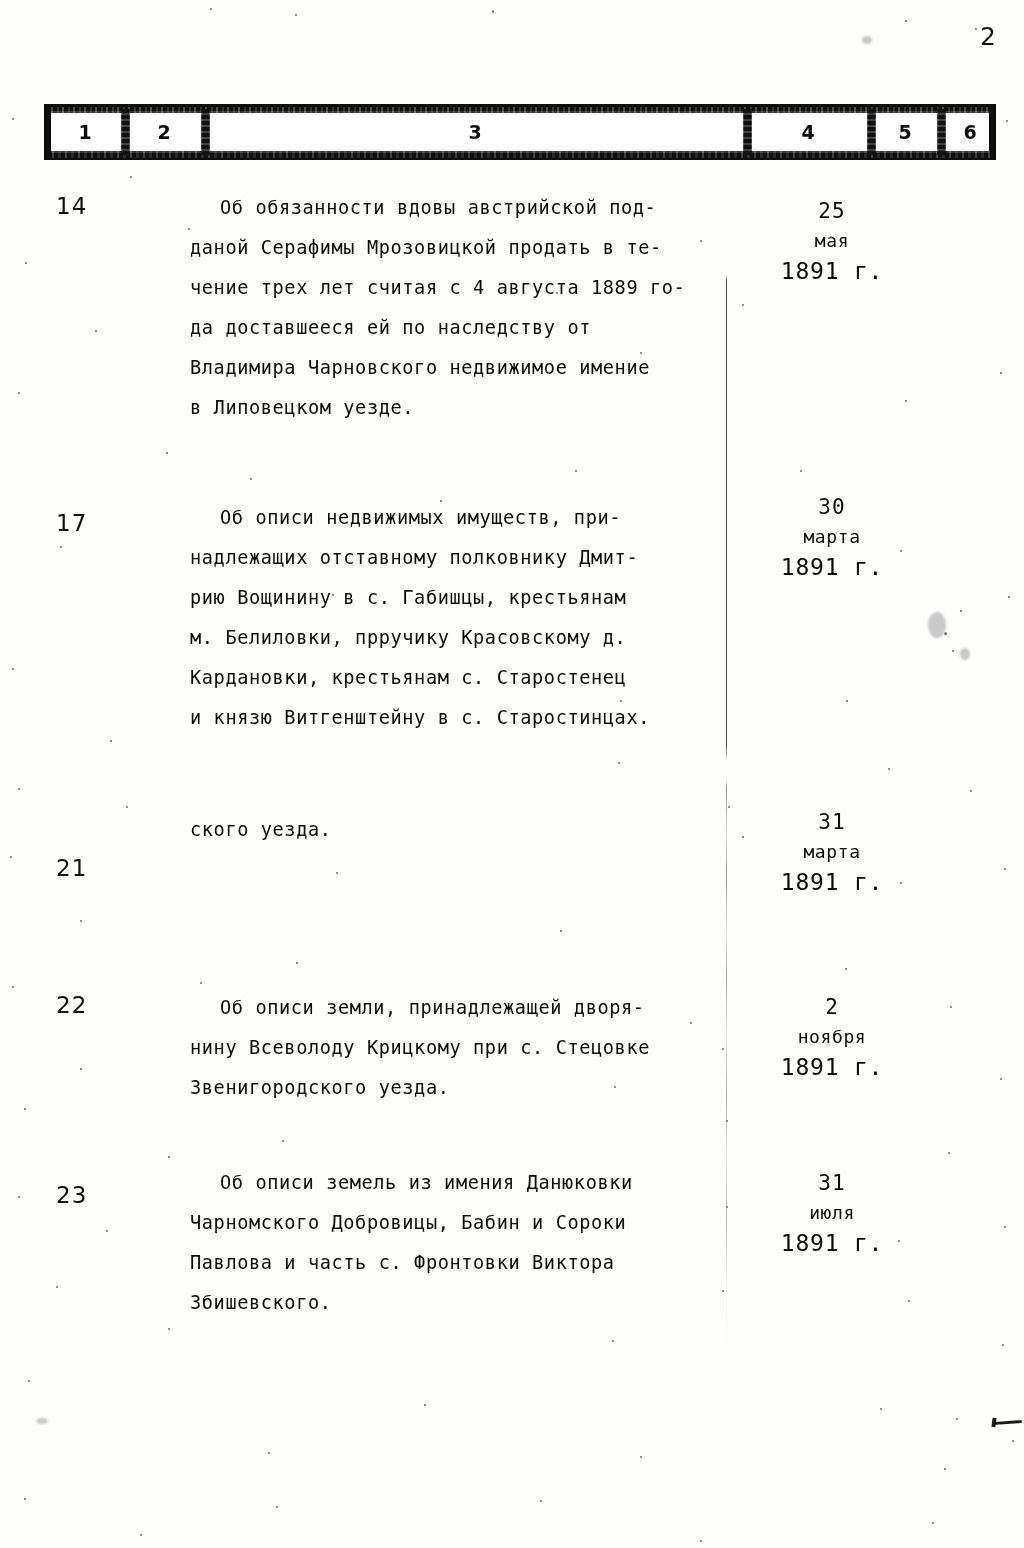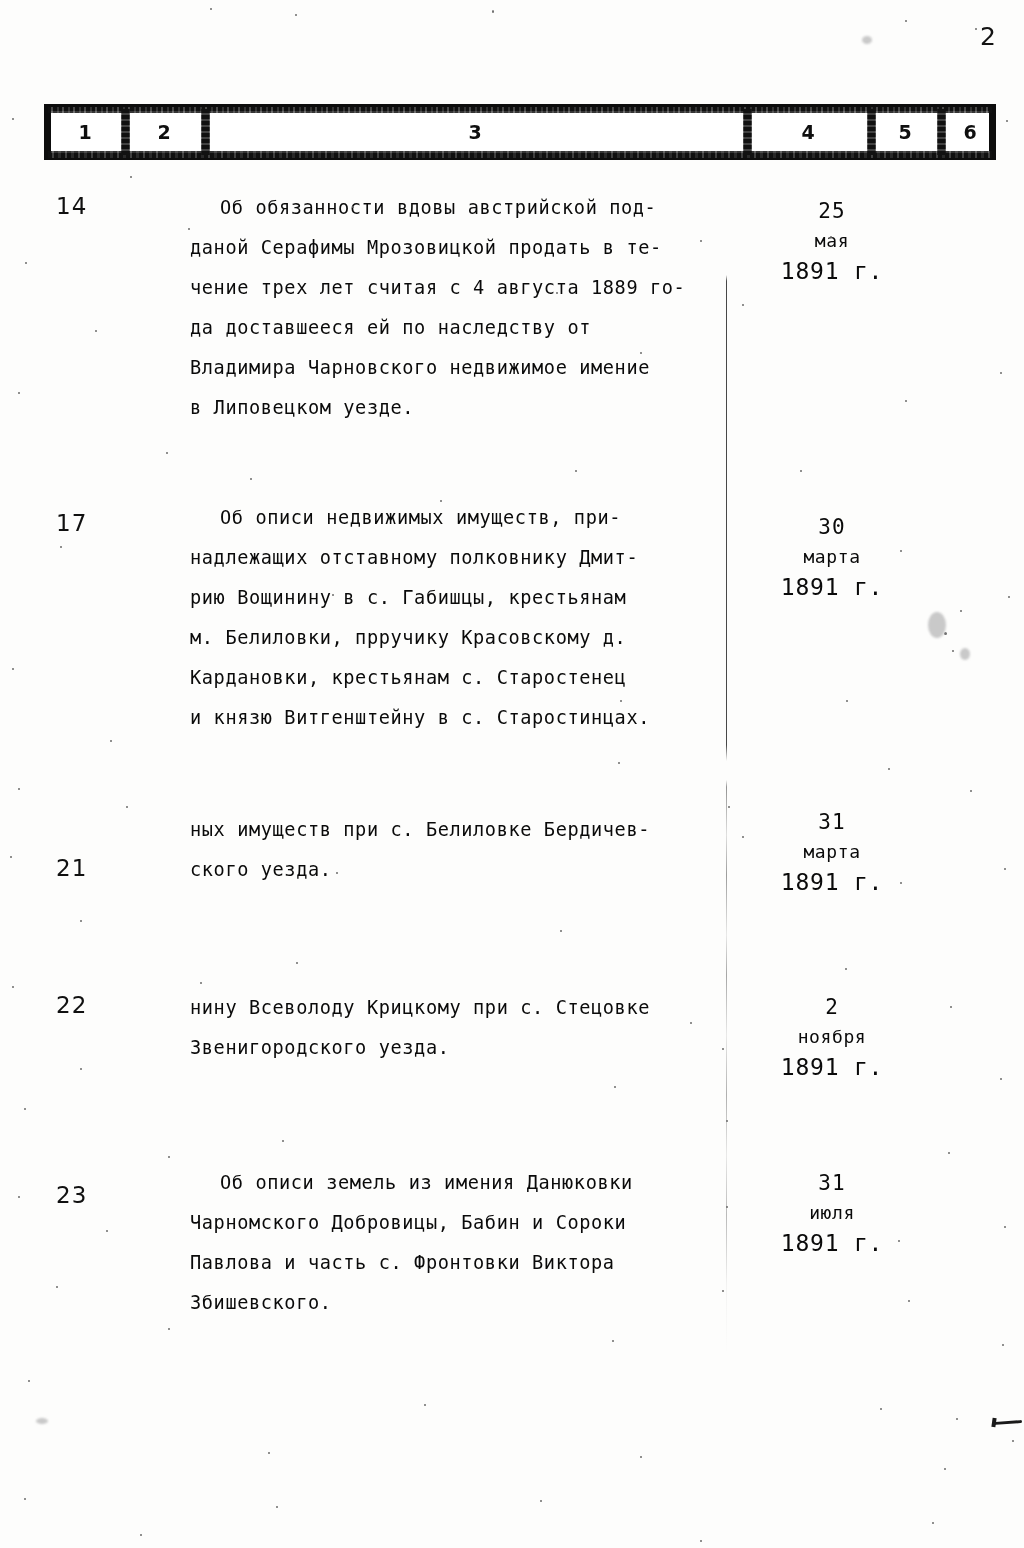--- a/index.html
+++ b/index.html
@@ -231,38 +231,38 @@
         <div class="entry-body" style="top: 188px;"><span class="ln indent">Об обязанности вдовы австрийской под-</span><span class="ln">даной Серафимы Мрозовицкой продать в те-</span><span class="ln">чение трех лет считая с 4 августа 1889 го-</span><span class="ln">да доставшееся ей по наследству от</span><span class="ln">Владимира Чарновского недвижимое имение</span><span class="ln">в Липовецком уезде.</span></div>
         <div class="entry-date" style="top: 196px;">
           <span class="d-day">25</span>
           <span class="d-mon">мая</span>
           <span class="d-year">1891 г.</span>
         </div>
       </div>
       <div class="entry">
         <div class="entry-number" style="top: 510px;">17</div>
         <div class="entry-body" style="top: 498px;"><span class="ln indent">Об описи недвижимых имуществ, при-</span><span class="ln">надлежащих отставному полковнику Дмит-</span><span class="ln">рию Вощинину в с. Габишцы, крестьянам</span><span class="ln">м. Белиловки, прручику Красовскому д.</span><span class="ln">Кардановки, крестьянам с. Старостенец</span><span class="ln">и князю Витгенштейну в с. Старостинцах.</span></div>
-        <div class="entry-date" style="top: 512px;">
+        <div class="entry-date" style="top: 492px;">
           <span class="d-day">30</span>
           <span class="d-mon">марта</span>
           <span class="d-year">1891 г.</span>
         </div>
       </div>
       <div class="entry">
         <div class="entry-number" style="top: 855px;">21</div>
-        <div class="entry-body" style="top: 810px;"><span class="ln">ных имуществ при с. Белиловке Бердичев-</span><span class="ln">ского уезда.</span></div>
+        <div class="entry-body" style="top: 810px;"><span class="ln">ского уезда.</span></div>
         <div class="entry-date" style="top: 807px;">
           <span class="d-day">31</span>
           <span class="d-mon">марта</span>
           <span class="d-year">1891 г.</span>
         </div>
       </div>
       <div class="entry">
         <div class="entry-number" style="top: 992px;">22</div>
-        <div class="entry-body" style="top: 988px;"><span class="ln">нину Всеволоду Крицкому при с. Стецовке</span><span class="ln">Звенигородского уезда.</span></div>
+        <div class="entry-body" style="top: 988px;"><span class="ln indent">Об описи земли, принадлежащей дворя-</span><span class="ln">нину Всеволоду Крицкому при с. Стецовке</span><span class="ln">Звенигородского уезда.</span></div>
         <div class="entry-date" style="top: 992px;">
           <span class="d-day">2</span>
           <span class="d-mon">ноября</span>
           <span class="d-year">1891 г.</span>
         </div>
       </div>
       <div class="entry">
         <div class="entry-number" style="top: 1182px;">23</div>
         <div class="entry-body" style="top: 1163px;"><span class="ln indent">Об описи земель из имения Данюковки</span><span class="ln">Чарномского Добровицы, Бабин и Сороки</span><span class="ln">Павлова и часть с. Фронтовки Виктора</span><span class="ln">Збишевского.</span></div>
         <div class="entry-date" style="top: 1168px;">

